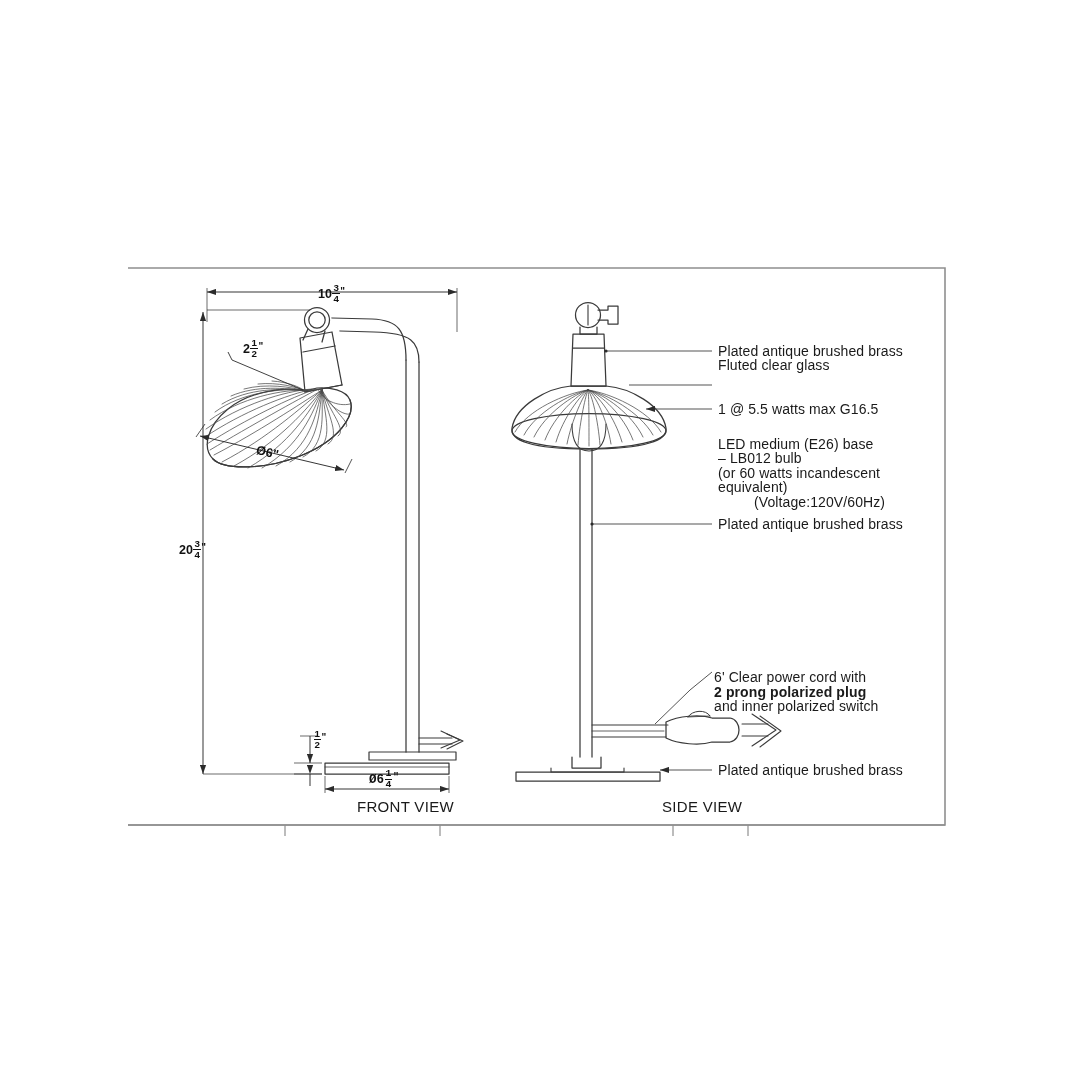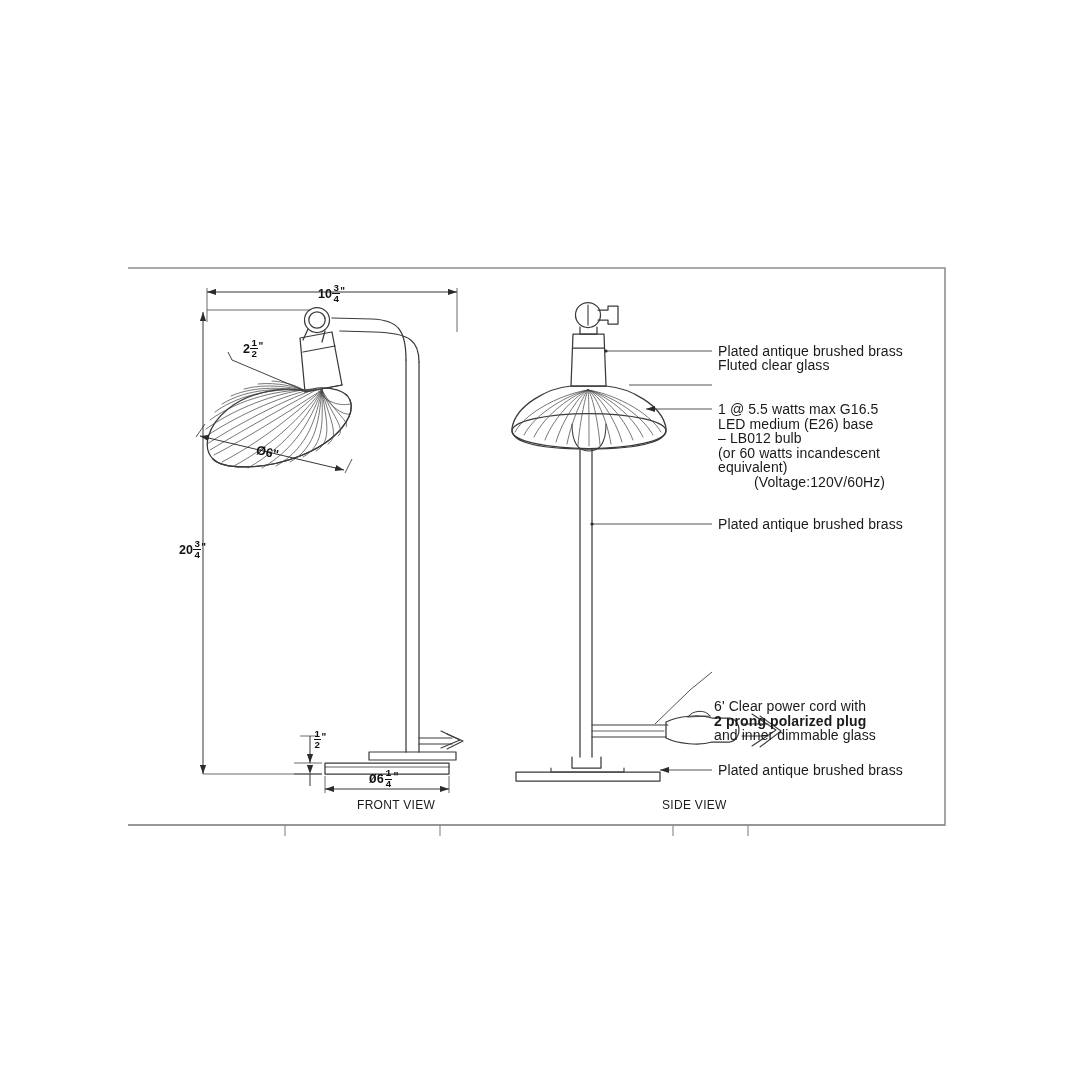--- a/index.html
+++ b/index.html
@@ -28,21 +28,21 @@
     font-family: "Liberation Sans", sans-serif;
     font-size: 14px;
     color: #1a1a1a;
     line-height: 14.6px;
     white-space: pre;
     letter-spacing: 0.1px;
   }
   .viewlabel {
     position: absolute;
     font-family: "Liberation Sans", sans-serif;
-    font-size: 12px;
+    font-size: 15px;
     color: #1a1a1a;
     letter-spacing: 0.3px;
     white-space: nowrap;
   }
   .dim {
     position: absolute;
     font-family: "Liberation Sans", sans-serif;
     font-size: 12.5px;
     color: #111111;
     white-space: nowrap;
@@ -312,30 +312,30 @@
 
   <div class="viewlabel" style="left:357px; top:798px;">FRONT VIEW</div>
   <div class="viewlabel" style="left:662px; top:798px;">SIDE VIEW</div>
 
   <div class="anno" style="left:718px; top:344px;">Plated antique brushed brass</div>
 
   <div class="anno" style="left:718px; top:358px;">Fluted clear glass</div>
 
   <div style="position:absolute; left:718px; top:402px;">
     <div class="anno" style="position:static;">1 @ 5.5 watts max G16.5</div>
-    <div class="anno" style="position:static;">LED medium (E26) base</div>
+    <div class="anno" style="position:static;margin-top:20px;">LED medium (E26) base</div>
     <div class="anno" style="position:static;">– LB012 bulb</div>
     <div class="anno" style="position:static;">(or 60 watts incandescent</div>
     <div class="anno" style="position:static;">equivalent)</div>
     <div class="anno" style="position:static;margin-left:36px;">(Voltage:120V/60Hz)</div>
   </div>
 
   <div class="anno" style="left:718px; top:517px;">Plated antique brushed brass</div>
 
   <div style="position:absolute; left:714px; top:670px;">
-    <div class="anno" style="position:static;margin-top:29px;">6' Clear power cord with</div>
+    <div class="anno" style="position:static;">6' Clear power cord with</div>
     <div class="anno" style="position:static;font-weight:bold;">2 prong polarized plug</div>
-    <div class="anno" style="position:static;">and inner dimmable glass</div>
+    <div class="anno" style="position:static;">and inner polarized switch</div>
   </div>
 
   <div class="anno" style="left:718px; top:763px;">Plated antique brushed brass</div>
 
 </div>
 
 </body></html>

